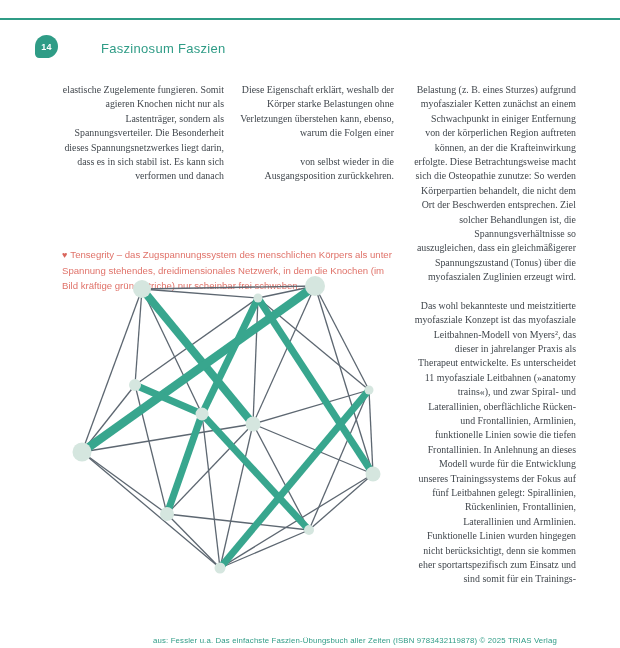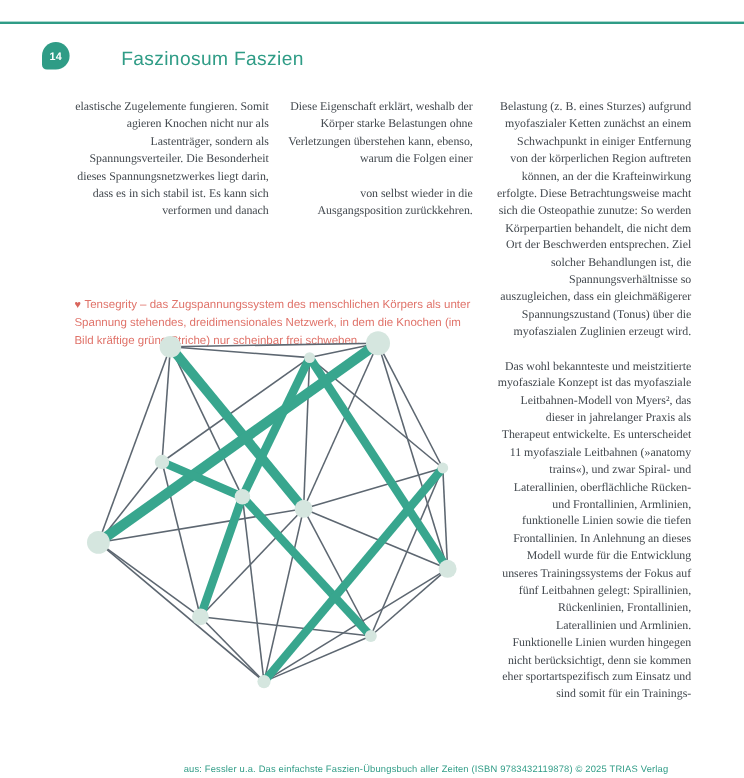--- a/index.html
+++ b/index.html
@@ -7,21 +7,21 @@
     width:620px;height:648px;position:relative;background:#ffffff;
     font-family:"Liberation Sans",sans-serif;overflow:hidden;
   }
   .top-rule{position:absolute;left:0;top:18px;width:620px;height:2px;background:#2f9c86;}
   .page-badge{
     position:absolute;left:35px;top:35px;width:23px;height:23px;background:#2f9c86;
     border-radius:50% 50% 50% 18%;color:#fff;font-size:9px;font-weight:bold;
     display:flex;align-items:center;justify-content:center;letter-spacing:.3px;
   }
   .page-header-title{
-    position:absolute;left:72px;top:41px;color:#2f9c86;font-size:16px;
+    position:absolute;left:72px;top:41px;color:#2f9c86;font-size:13px;
     letter-spacing:.3px;font-weight:500;padding-left:29px;
   }
   .col{
     position:absolute;top:83px;width:162px;
     font-family:"Liberation Serif","DejaVu Serif",serif;
     font-size:9.9px;line-height:14.4px;color:#41474d;text-align:right;
   }
   .col p{margin:0 0 14px 0;}
   .col1{left:62px;} .col2{left:232px;} .col3{left:414px;height:540px;}
   .caption{

